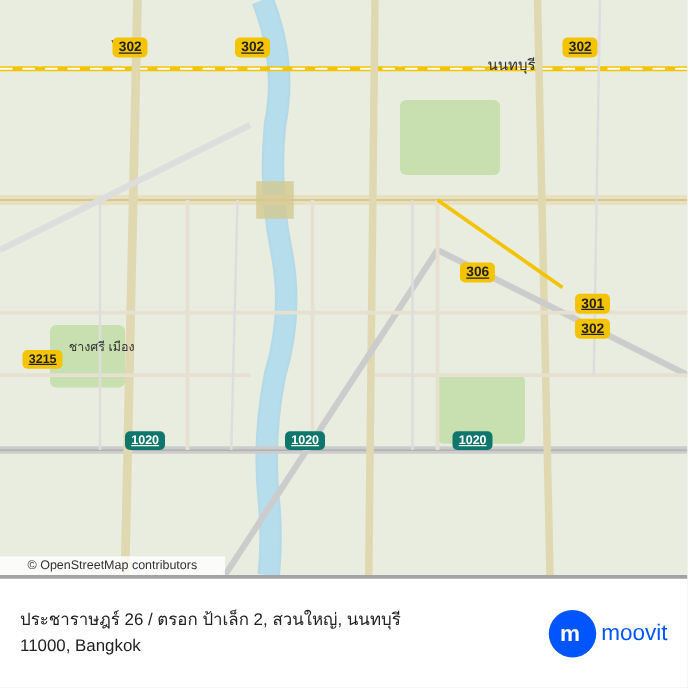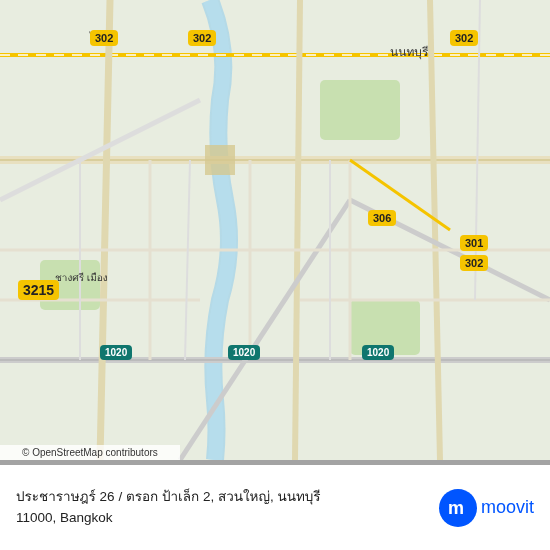--- a/index.html
+++ b/index.html
@@ -84,39 +84,40 @@
     }
 
     
     .road-badge {
       position: absolute;
       border-radius: 4px;
       font-size: 11px;
       font-weight: bold;
       padding: 2px 5px;
       z-index: 5;
+      text-decoration: underline;
     }
     .road-badge-yellow {
       background: #f5c400;
       color: #222;
     }
     .road-badge-green {
       background: #0f766e;
       color: white;
     }
 
     
     #info-panel {
       width: 550px;
       height: 90px;
       background: white;
       display: flex;
       align-items: center;
       padding: 10px 16px;
-      border-top: 5px solid #a3a3a3;
+      border-top: 3px solid #a3a3a3;
       gap: 12px;
     }
 
     .info-text {
       flex: 1;
     }
 
     .info-address {
       font-size: 13.5px;
       color: #222;
@@ -214,21 +215,21 @@
     <line x1="350" y1="160" x2="450" y2="230" stroke="#f5c400" stroke-width="3"></line>
   </svg>
 
   <span class="place-label place-label-thai" style="top:28px; left:90px;">ไทร้า</span>
   <span class="place-label place-label-thai" style="top:42px; left:390px;">นนทบุรี</span>
   <span class="place-label" style="top:270px; left:55px; font-size:10px;">ชางศรี เมือง</span>
 
   <div class="road-badge road-badge-yellow" style="top:30px; left:90px;">302</div>
   <div class="road-badge road-badge-yellow" style="top:30px; left:188px;">302</div>
   <div class="road-badge road-badge-yellow" style="top:30px; left:450px;">302</div>
-  <div class="road-badge road-badge-yellow" style="top:280px; left:18px; font-size:14px;">3215</div>
+  <div class="road-badge road-badge-yellow" style="top:280px; left:18px; font-size:10px;">3215</div>
   <div class="road-badge road-badge-green" style="top:345px; left:100px; font-size:10px;">1020</div>
   <div class="road-badge road-badge-green" style="top:345px; left:228px; font-size:10px;">1020</div>
   <div class="road-badge road-badge-green" style="top:345px; left:362px; font-size:10px;">1020</div>
   <div class="road-badge road-badge-yellow" style="top:210px; left:368px;">306</div>
   <div class="road-badge road-badge-yellow" style="top:235px; left:460px;">301</div>
   <div class="road-badge road-badge-yellow" style="top:255px; left:460px;">302</div>
 
 
   <div class="attribution">
     <span>© OpenStreetMap contributors</span>

